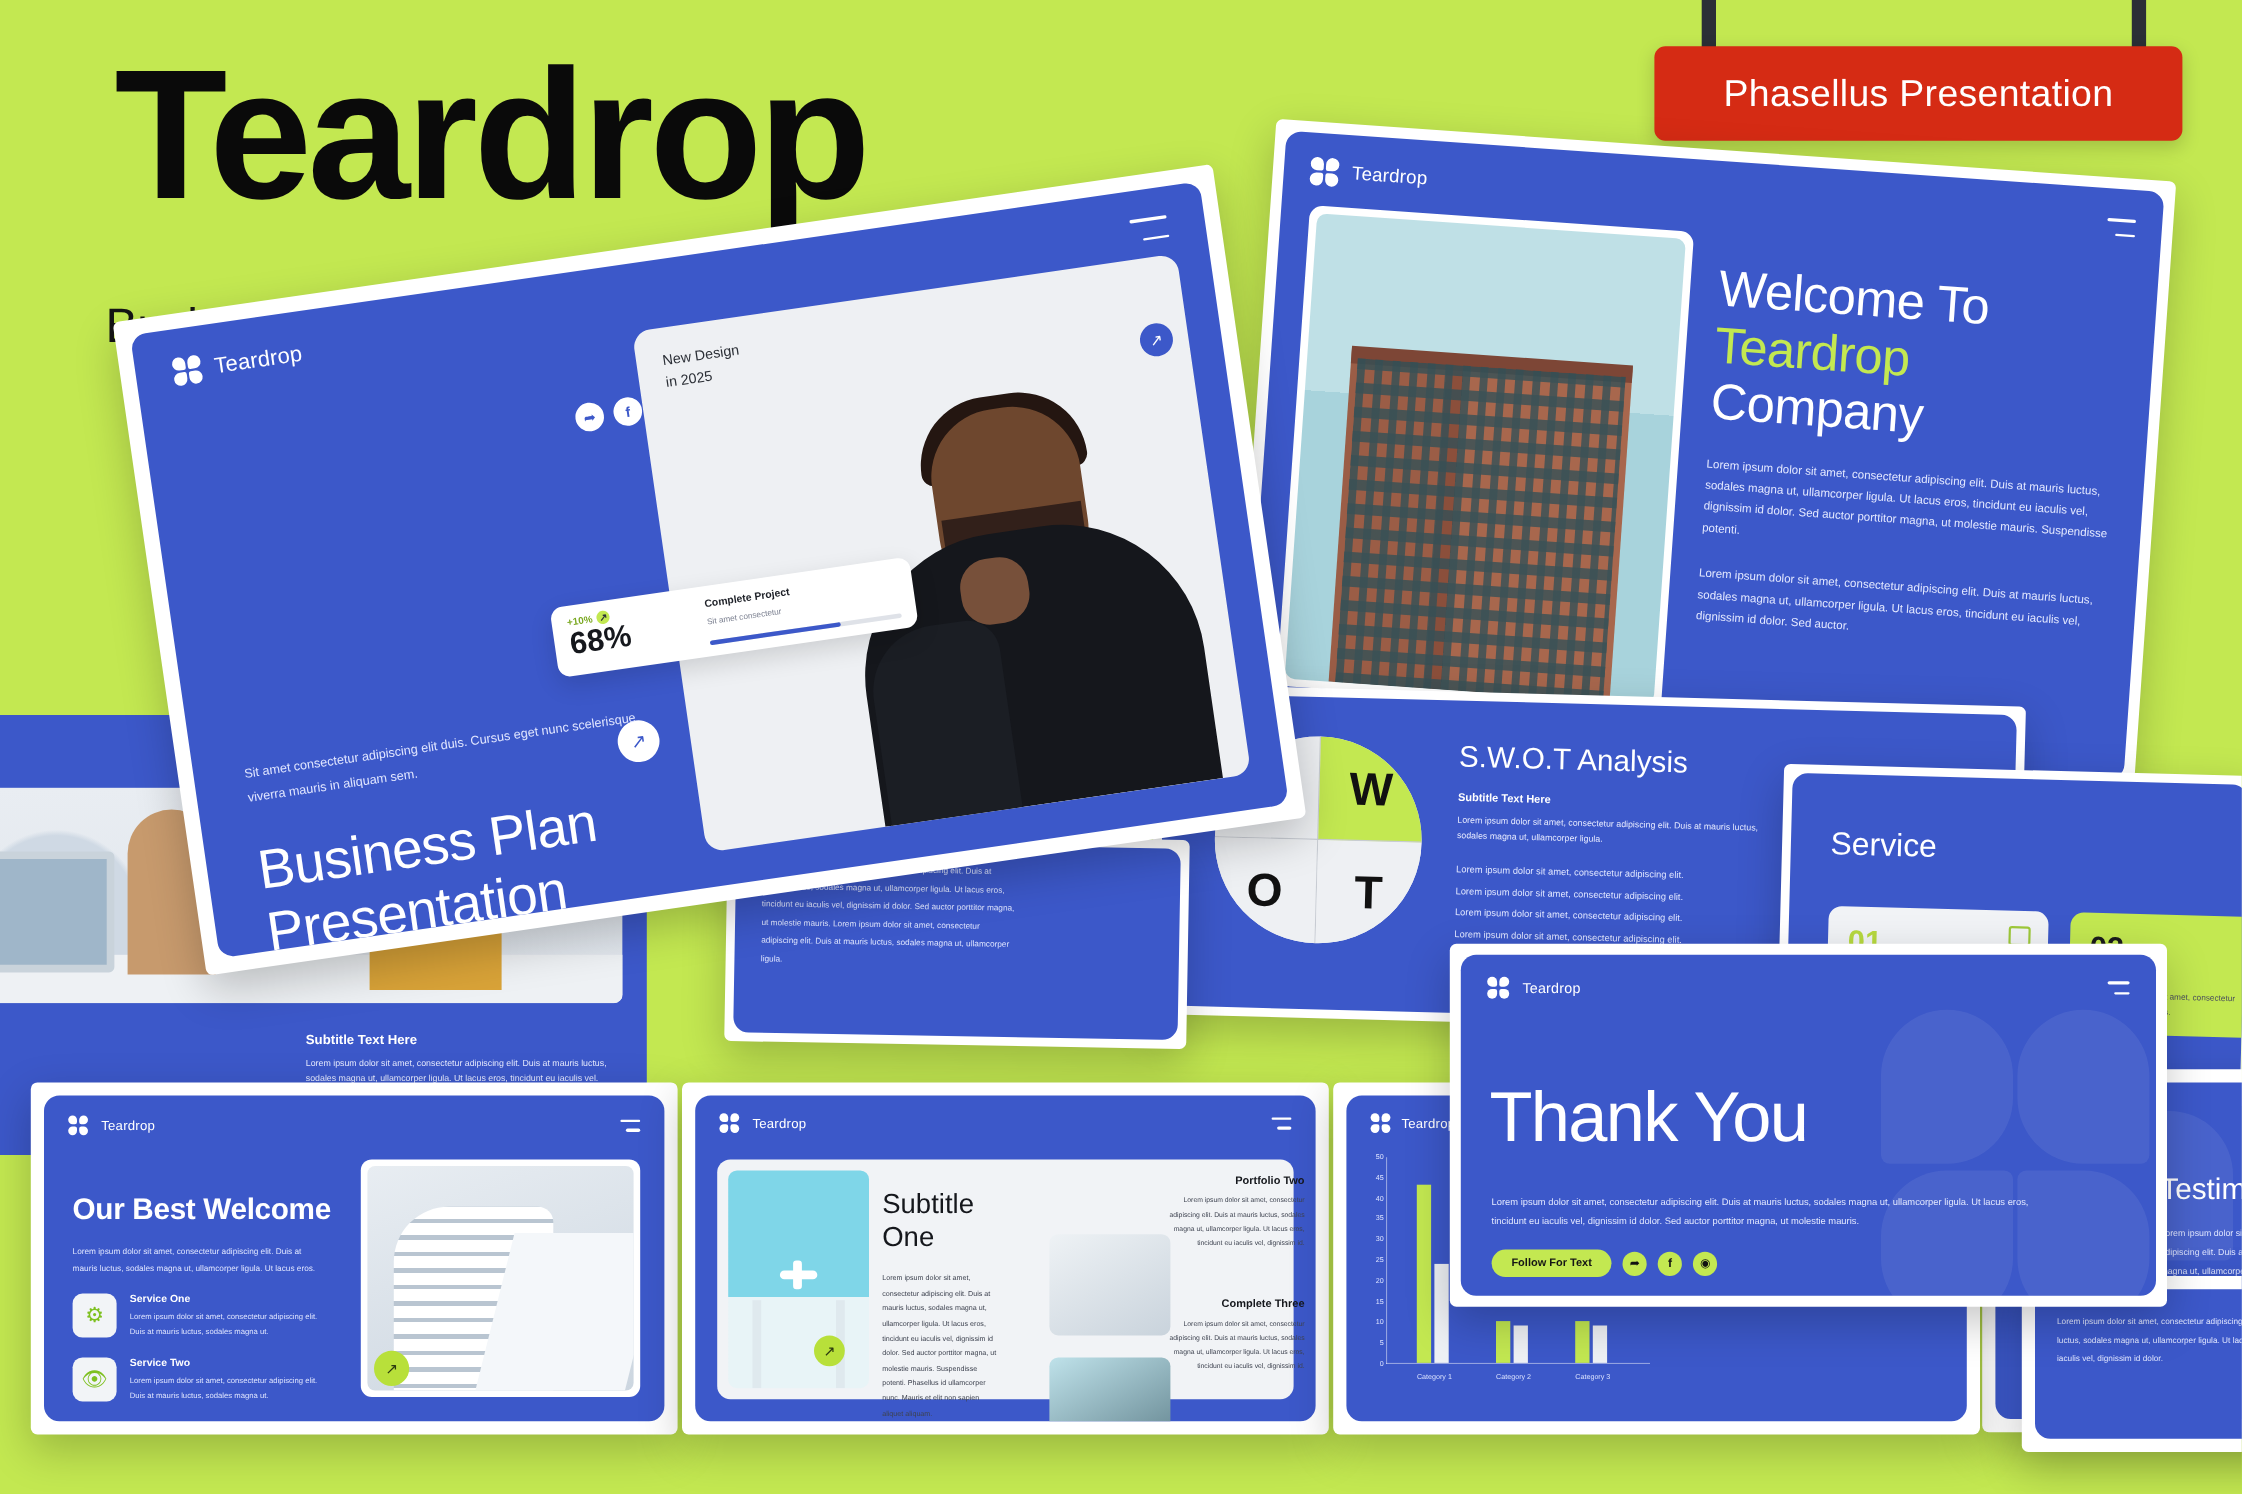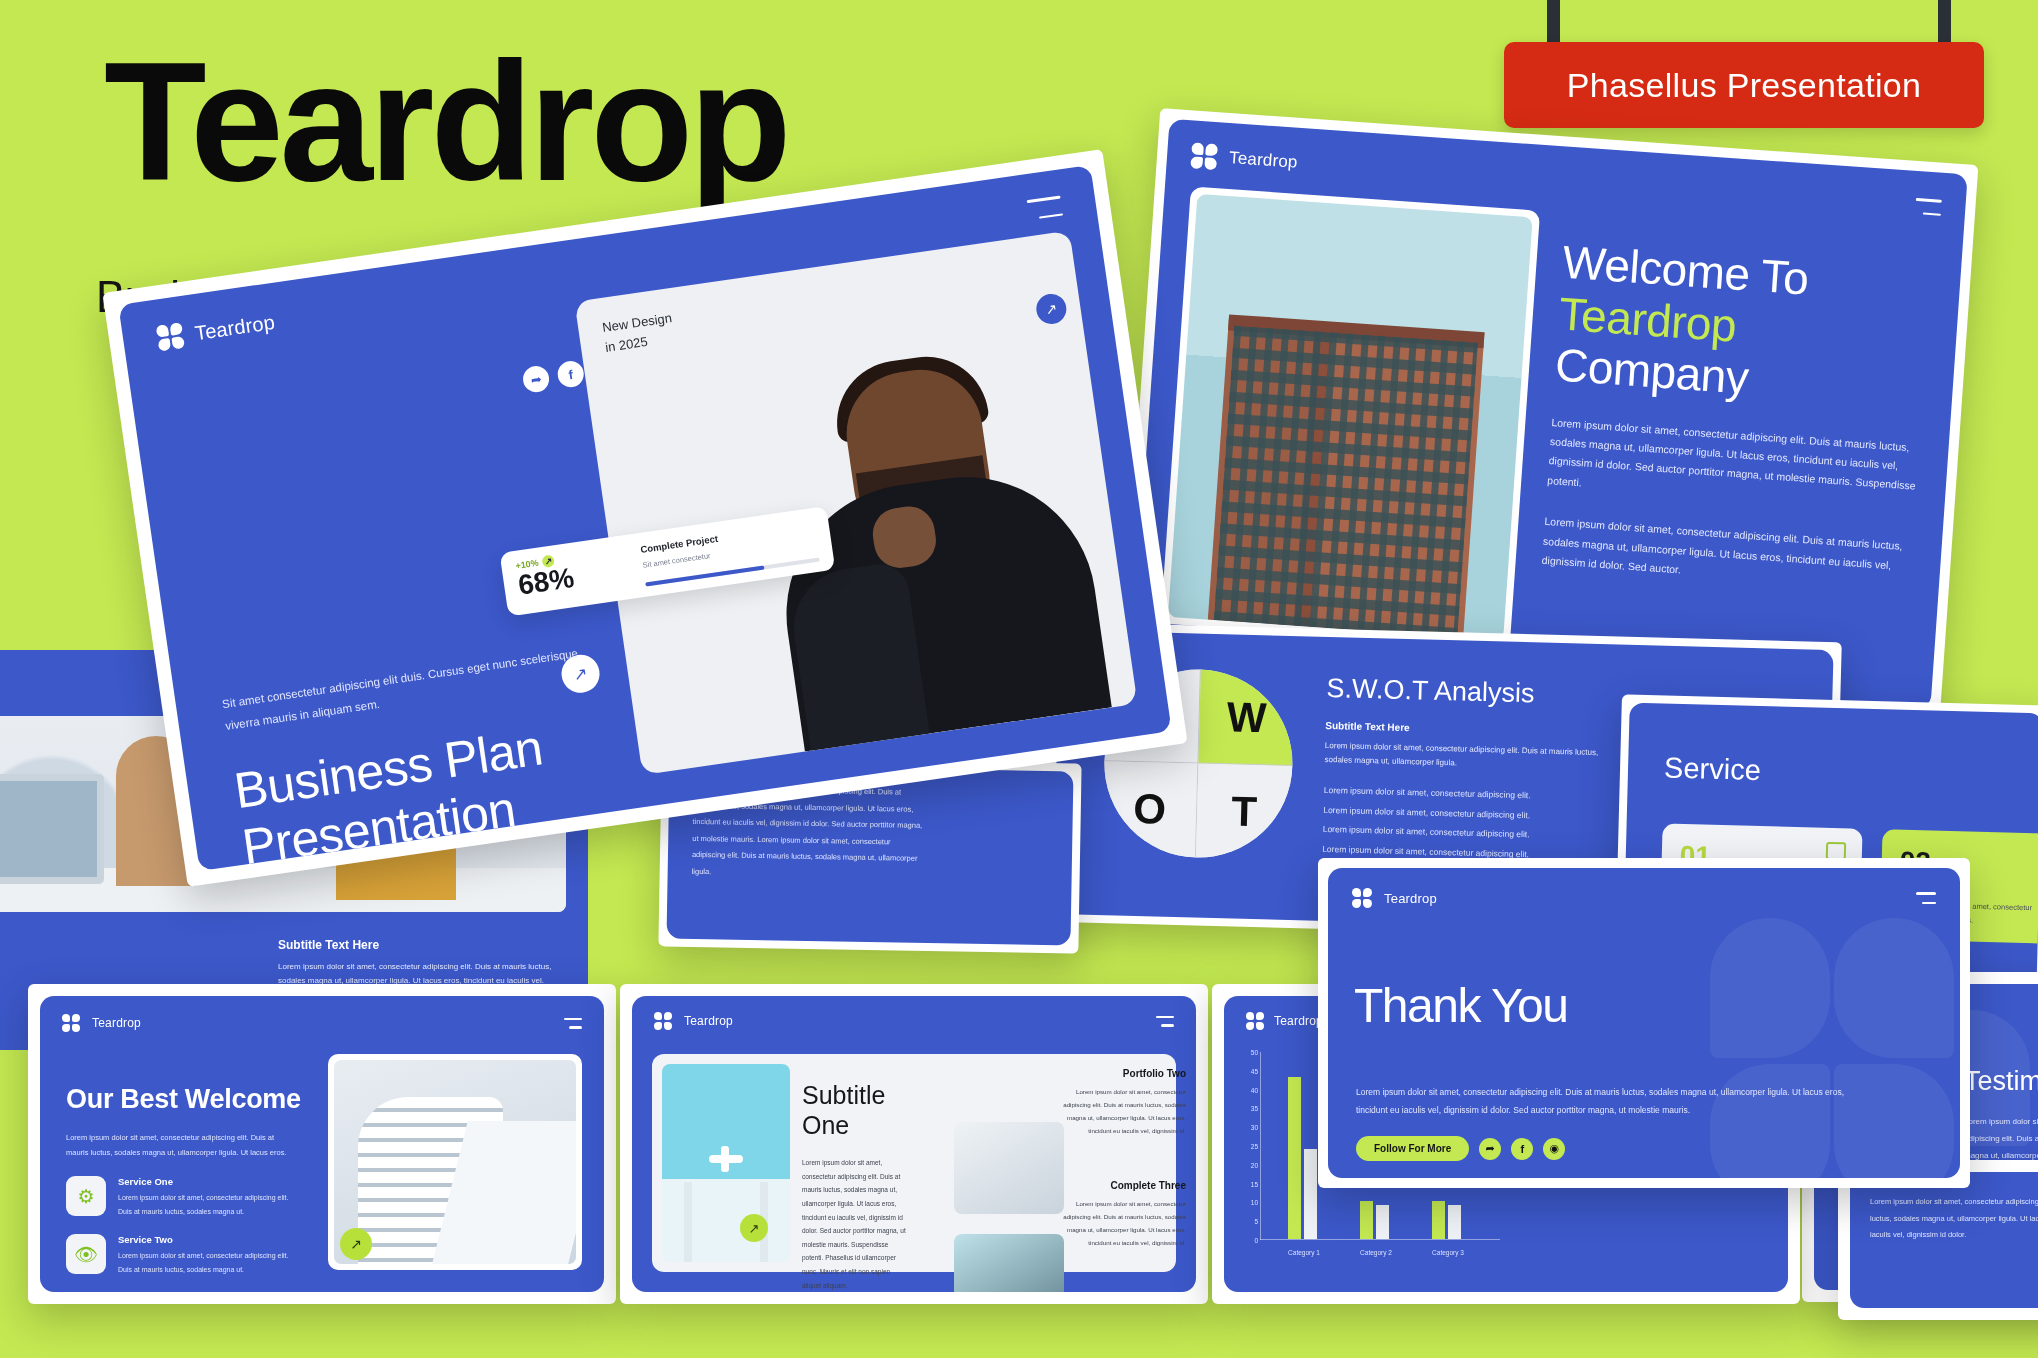--- a/index.html
+++ b/index.html
@@ -174,21 +174,21 @@
 
   
   #frame-thanks { left: 1318px; top: 858px; width: 652px; height: 330px; }
   #slide-thanks { left: 10px; top: 10px; width: 632px; height: 310px; }
   #slide-thanks .blob { position:absolute; background:rgba(255,255,255,.07); }
   #slide-thanks .b1 { right:130px; top:50px; width:120px; height:140px; border-radius:60px 60px 60px 8px;}
   #slide-thanks .b2 { right:6px;  top:50px; width:120px; height:140px; border-radius:60px 60px 8px 60px;}
   #slide-thanks .b3 { right:130px; top:196px; width:120px; height:140px; border-radius:60px 8px 60px 60px;}
   #slide-thanks .b4 { right:6px;  top:196px; width:120px; height:140px; border-radius:8px 60px 60px 60px;}
   #slide-thanks .head { position:absolute; left:24px; top:20px; right:24px; display:flex; justify-content:space-between; align-items:center;}
-  #slide-thanks h1 { position:absolute; left:26px; top:110px; color:#fff; font-size:48px; font-weight:400; letter-spacing:-1.5px;}
+  #slide-thanks h1 { position:absolute; left:26px; top:110px; color:#fff; font-size:64px; font-weight:400; letter-spacing:-1.5px;}
   #slide-thanks p { position:absolute; left:28px; top:216px; width:520px; color:#e3e8ff; font-size:8.5px; line-height:2.1;}
   #slide-thanks .cta { position:absolute; left:28px; top:268px; display:flex; align-items:center; gap:10px;}
   .pill { background:#c3e851; color:#151515; font-size:10px; font-weight:700; padding:7px 18px; border-radius:20px;}
   .g-ic { width:22px; height:22px; border-radius:50%; background:#c3e851; color:#111;
           display:flex; align-items:center; justify-content:center; font-size:11px;}
 
   
   #frame-best { left: 28px; top: 984px; width: 588px; height: 320px; }
   #slide-best { left: 12px; top: 12px; width: 564px; height: 296px; }
   #slide-best .head { position:absolute; left:22px; top:18px; right:22px; display:flex; justify-content:space-between; align-items:center;}
@@ -596,21 +596,21 @@
           <span class="logo-text" style="font-size:13px">Teardrop</span>
         </div>
         <div class="burger" style="width:20px;height:12px">
             <span></span>
             <span></span>
           </div>
       </div>
       <h1>Thank You</h1>
       <p>Lorem ipsum dolor sit amet, consectetur adipiscing elit. Duis at mauris luctus, sodales magna ut, ullamcorper ligula. Ut lacus eros, tincidunt eu iaculis vel, dignissim id dolor. Sed auctor porttitor magna, ut molestie mauris.</p>
       <div class="cta">
-        <span class="pill">Follow For More</span>
+        <span class="pill">Follow For Text</span>
         <span class="g-ic">➦</span>
         <span class="g-ic">
             <b>f</b>
           </span>
         <span class="g-ic">◉</span>
       </div>
     </div>
   </div>
 
 </div>

